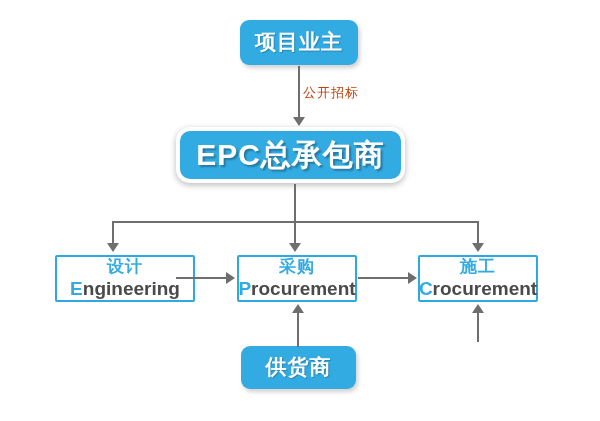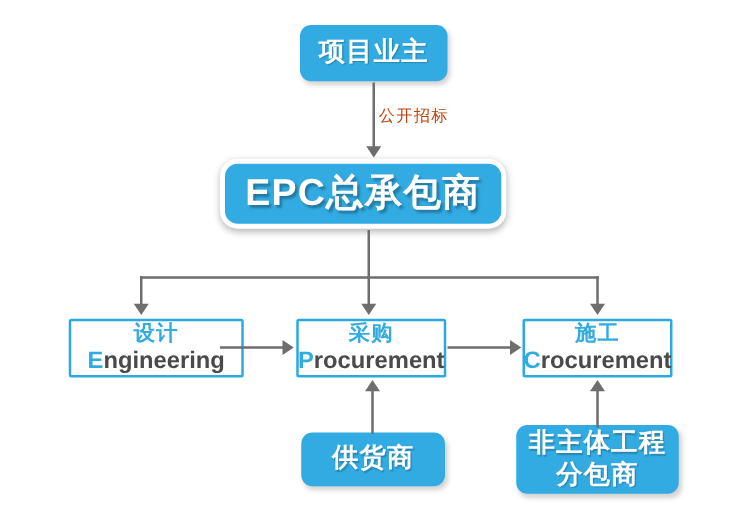--- a/index.html
+++ b/index.html
@@ -169,24 +169,20 @@
   <div class="conn conn-h" style="left:176px; top:277px; width:51px;"></div>
   <div class="arrow arrow-right" style="left:226px; top:272px;"></div>
 
   <div class="conn conn-h" style="left:358px; top:277px; width:51px;"></div>
   <div class="arrow arrow-right" style="left:408px; top:272px;"></div>
 
   <div class="node node-filled" style="left:241px; top:346px; width:115px; height:43px;">
     <span class="cn">供货商</span>
   </div>
 
-  <div class="node node-filled" style="left:413px; top:340px; width:130px; height:55px;">
-    <span class="cn line2">非主体工程</span>
-    <span class="cn line2">分包商</span>
-  </div>
 
   <div class="conn conn-v" style="left:297px; top:312px; height:35px;"></div>
   <div class="arrow arrow-up" style="left:292px; top:304px;"></div>
 
   <div class="conn conn-v" style="left:477px; top:312px; height:30px;"></div>
   <div class="arrow arrow-up" style="left:472px; top:304px;"></div>
 
 </div>
 
 </body></html>

